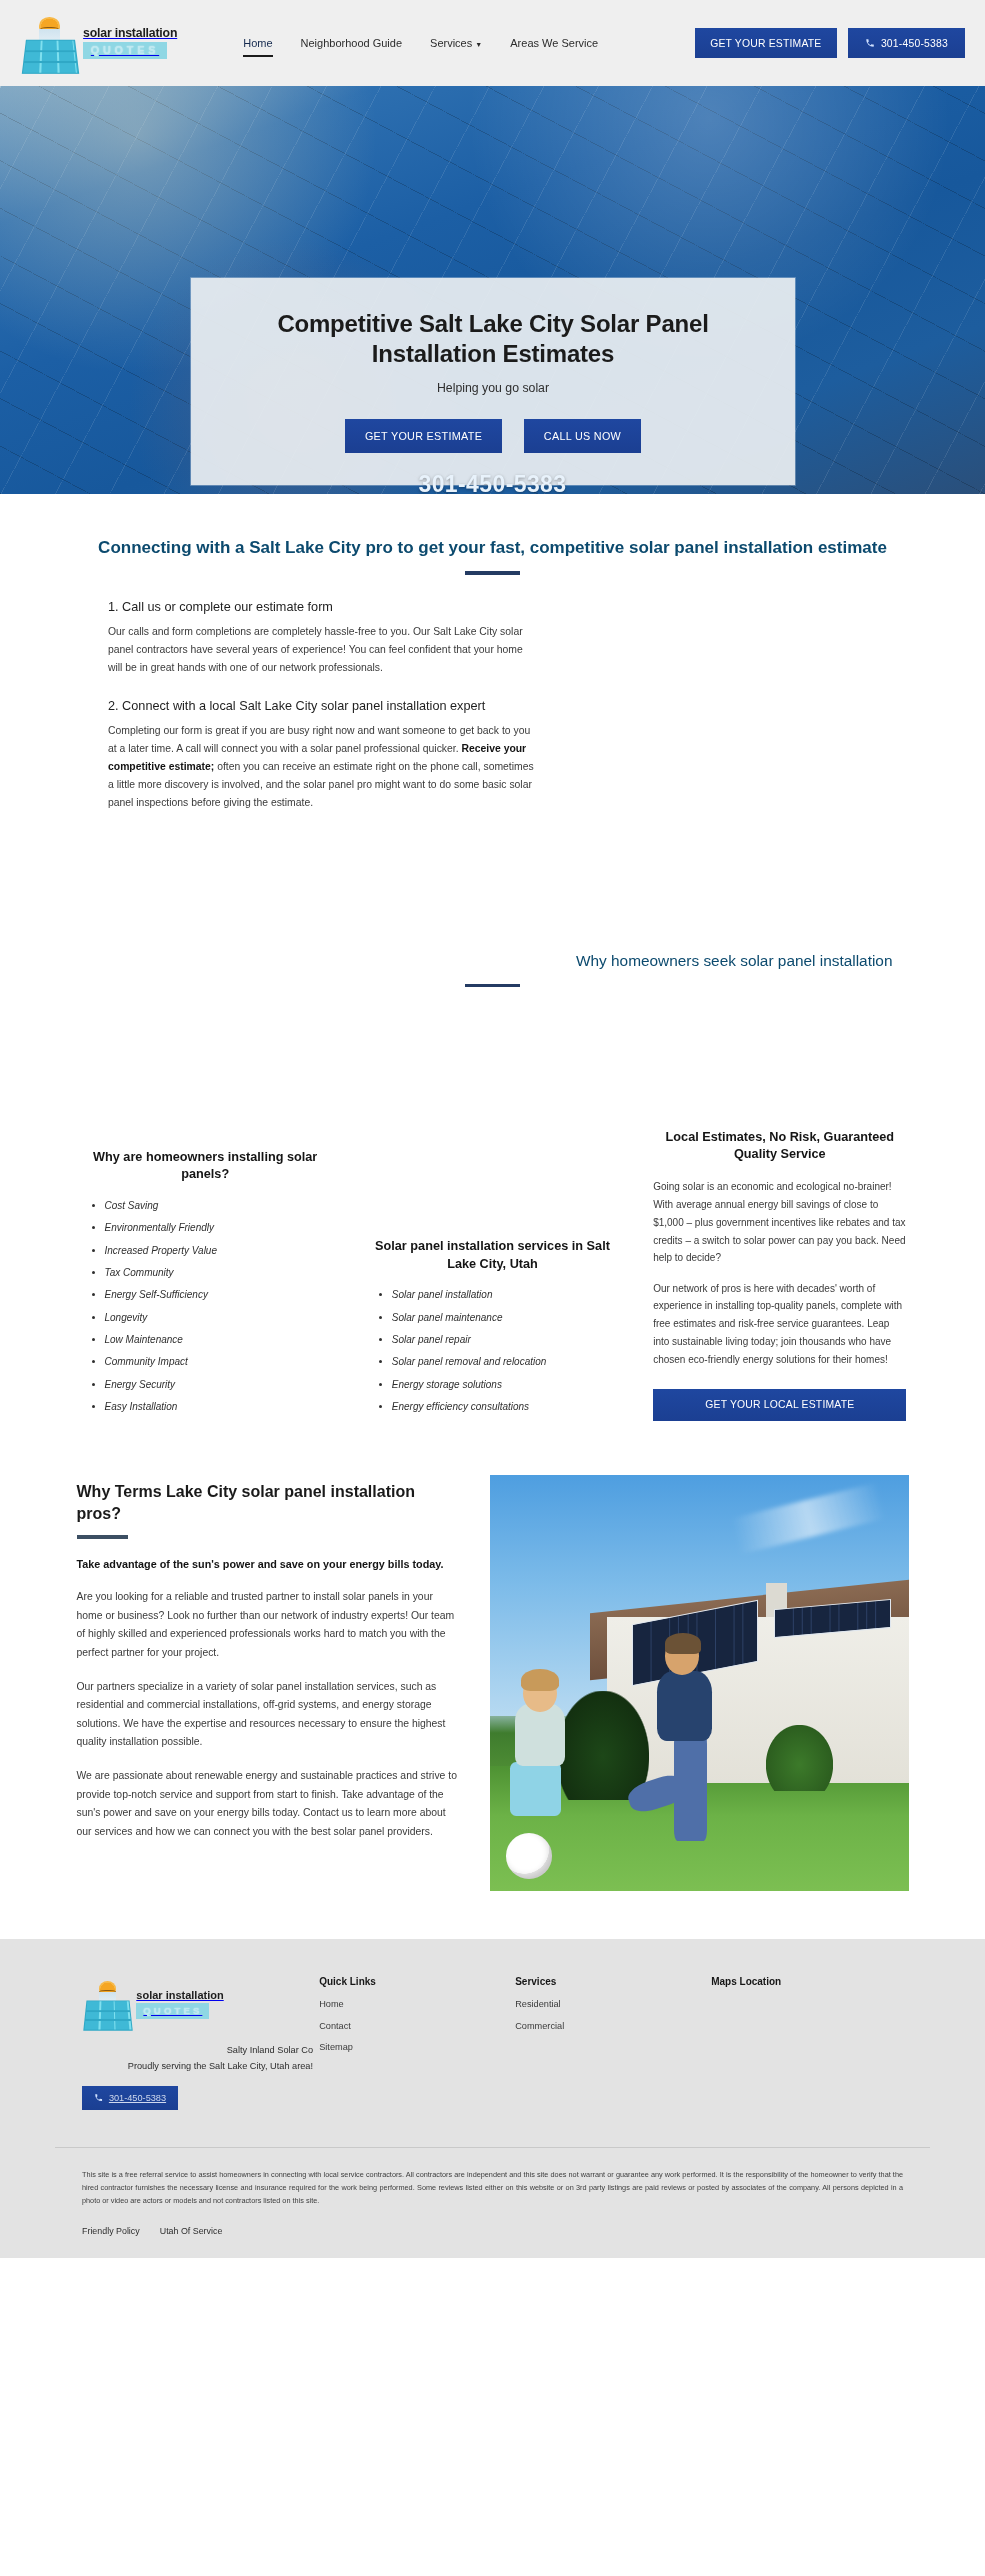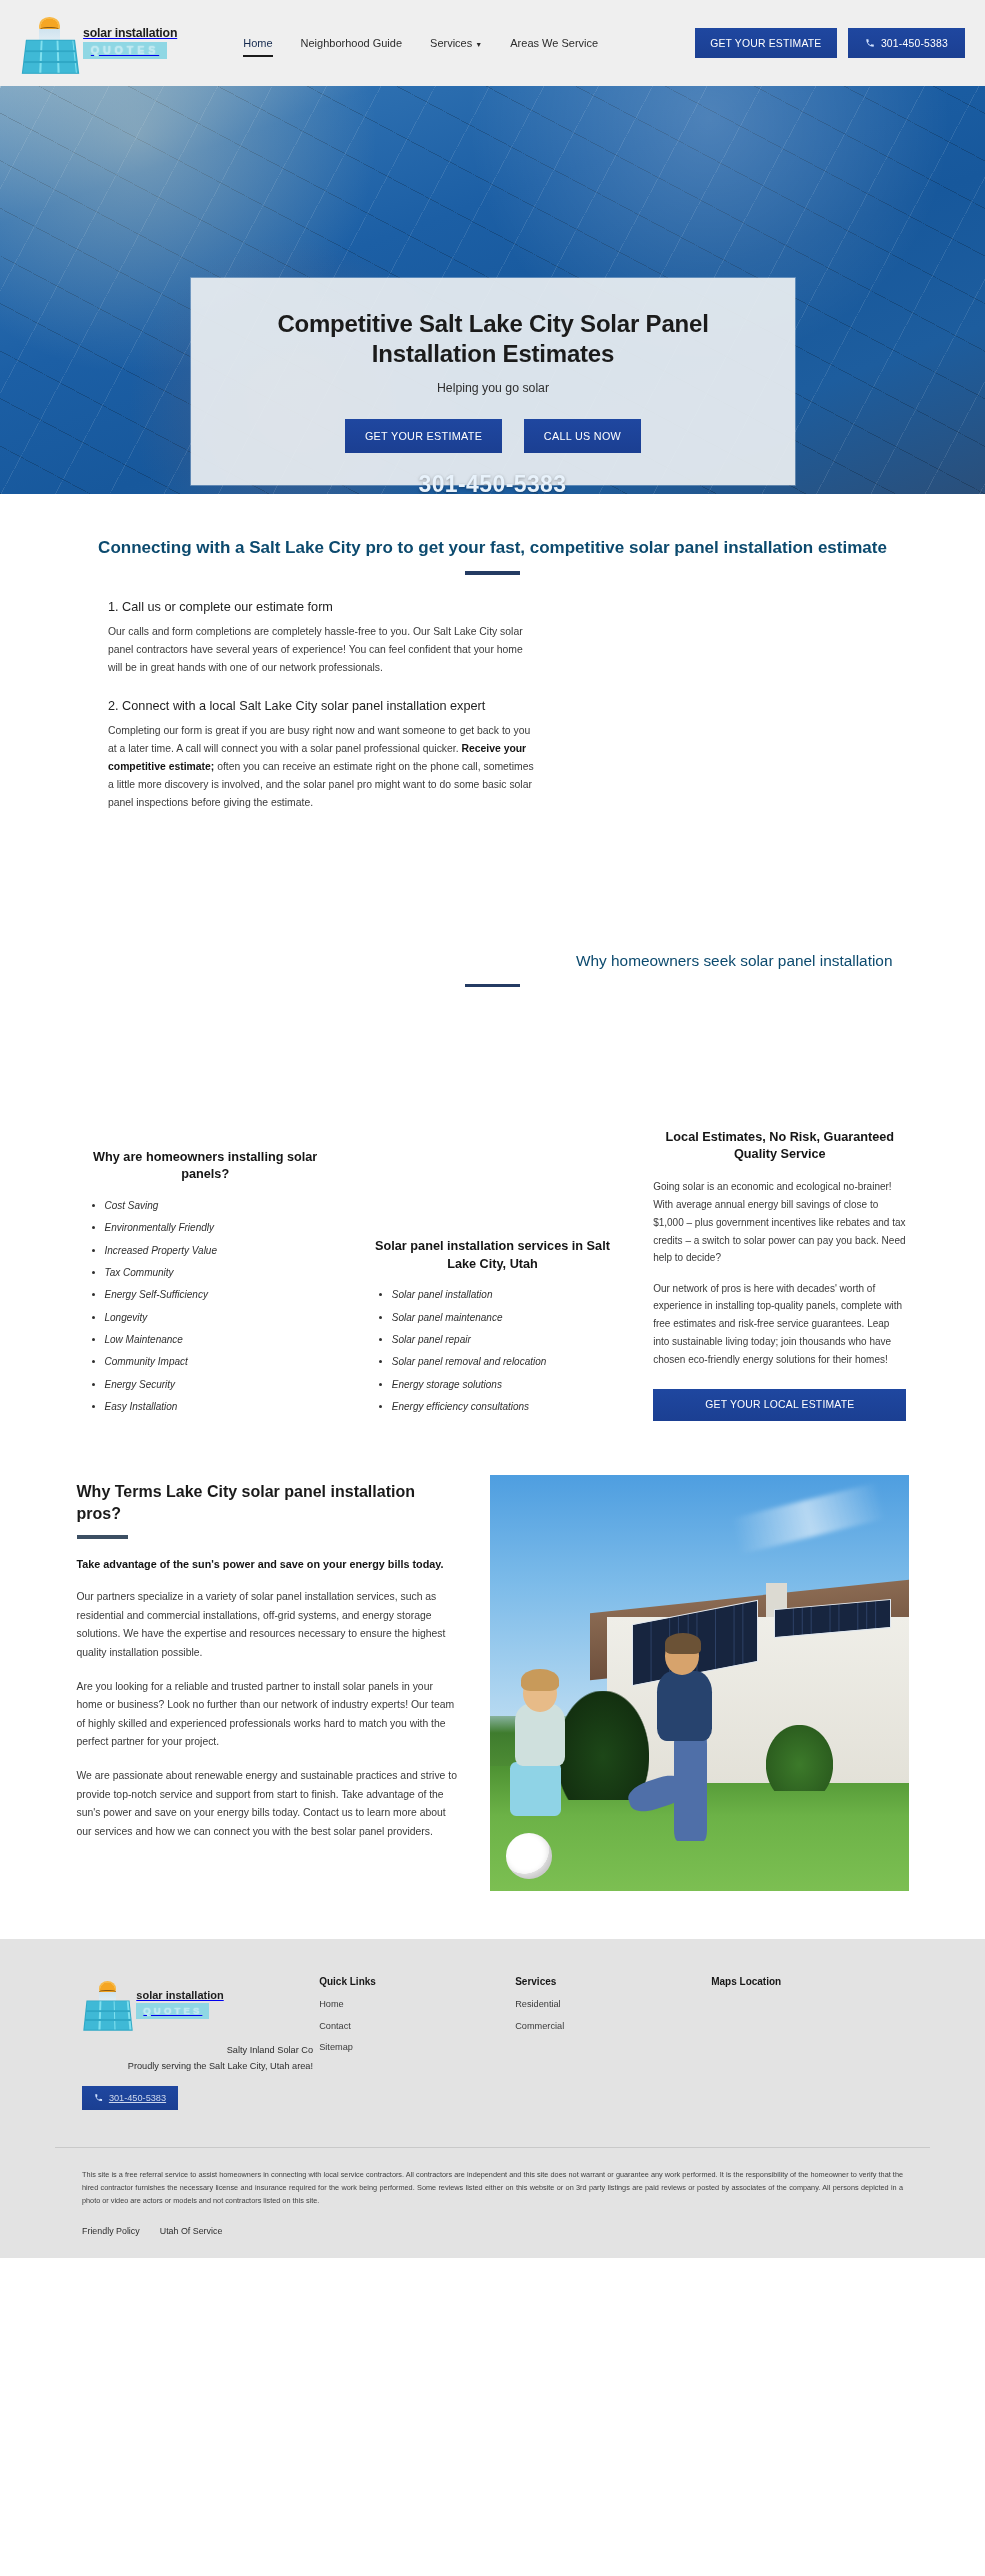--- a/index.html
+++ b/index.html
@@ -360,22 +360,22 @@
     <p class="col-p">Our network of pros is here with decades' worth of experience in installing top-quality panels, complete with free estimates and risk-free service guarantees. Leap into sustainable living today; join thousands who have chosen eco-friendly energy solutions for their homes!</p>
     <a class="btn-blue" href="#">GET YOUR LOCAL ESTIMATE</a>
   </div>
 </section>
 
 <section class="pros">
   <div class="pros-left">
     <h2 class="pros-h">Why Terms Lake City solar panel installation pros?</h2>
     <div class="pros-rule"></div>
     <p class="pros-lead">Take advantage of the sun's power and save on your energy bills today.</p>
+    <p class="pros-p">Are you looking for a reliable and trusted partner to install solar panels in your home or business? Look no further than our network of industry experts! Our team of highly skilled and experienced professionals works hard to match you with the perfect partner for your project.</p>
     <p class="pros-p">Our partners specialize in a variety of solar panel installation services, such as residential and commercial installations, off-grid systems, and energy storage solutions. We have the expertise and resources necessary to ensure the highest quality installation possible.</p>
-    <p class="pros-p">Are you looking for a reliable and trusted partner to install solar panels in your home or business? Look no further than our network of industry experts! Our team of highly skilled and experienced professionals works hard to match you with the perfect partner for your project.</p>
     <p class="pros-p">We are passionate about renewable energy and sustainable practices and strive to provide top-notch service and support from start to finish. Take advantage of the sun's power and save on your energy bills today. Contact us to learn more about our services and how we can connect you with the best solar panel providers.</p>
   </div>
   <div class="pros-img">
     <span class="pi-sky"></span>
     <span class="pi-cloud"></span>
     <span class="pi-grass"></span>
     <span class="pi-roof"></span>
     <span class="pi-house"></span>
     <span class="pi-chim"></span>
     <span class="pi-panel pi-p1"></span>

